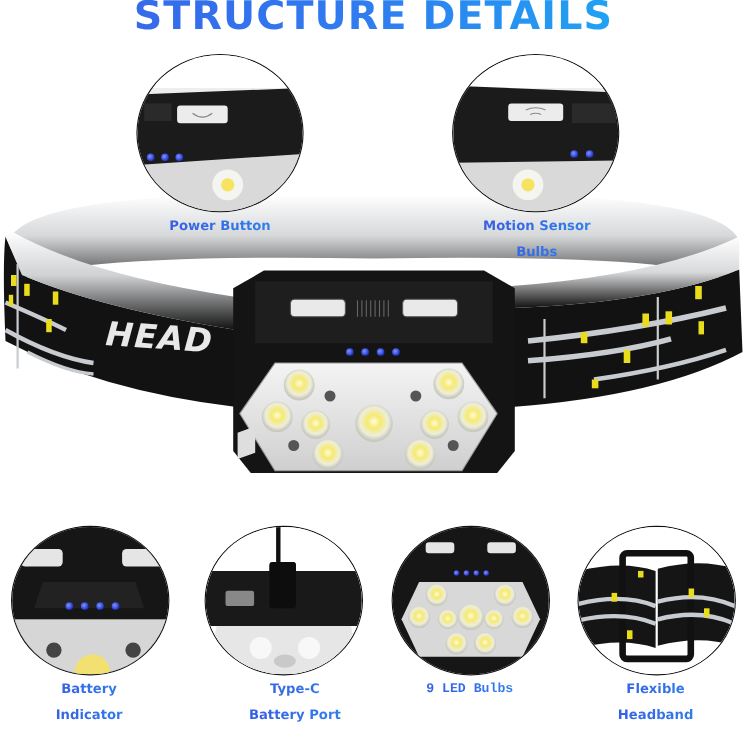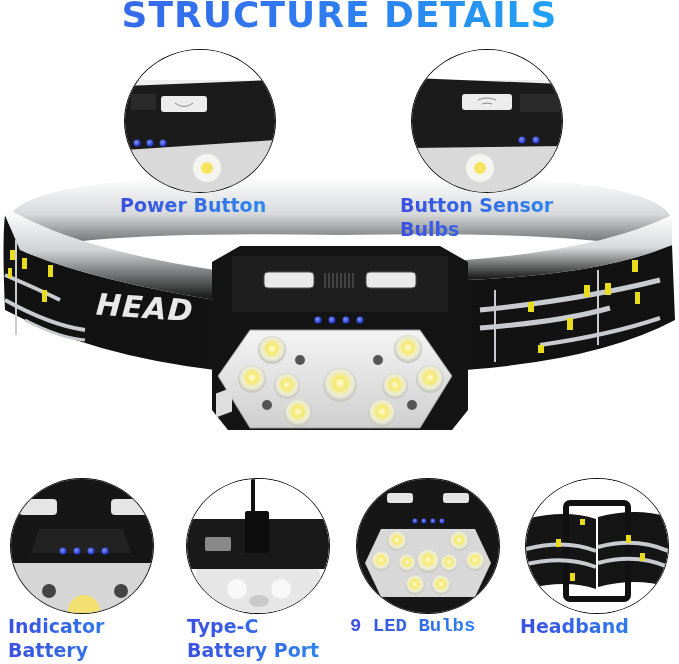--- a/index.html
+++ b/index.html
@@ -1,19 +1,19 @@
 <!DOCTYPE html>
 <html><head>
 <meta charset="utf-8">
 <style>
   html,body{margin:0;padding:0;background:#fff;}
   body{width:679px;height:664px;position:relative;overflow:hidden;font-family:"DejaVu Sans","Liberation Sans",sans-serif;}
   .title{position:absolute;left:0;top:-6px;width:679px;text-align:center;font-weight:bold;font-size:36px;letter-spacing:1px;
     background:linear-gradient(90deg,#3a5fe6 0%,#2f7df0 50%,#17b7f5 100%);-webkit-background-clip:text;background-clip:text;color:transparent;}
-  .label{position:absolute;text-align:left;font-weight:bold;font-size:19px;line-height:24px;
+  .label{position:absolute;text-align:center;font-weight:bold;font-size:12px;line-height:24px;
     background:linear-gradient(90deg,#3b4fe0,#2b8ef0);-webkit-background-clip:text;background-clip:text;color:transparent;}
   .circle{position:absolute;border-radius:50%;border:1.5px solid #111;overflow:hidden;background:#eee;}
   .scene{position:absolute;left:0;top:0;width:679px;height:664px;}
 </style>
 </head>
 <body>
 
 <div class="title">STRUCTURE DETAILS</div>
 
 <svg class="scene" viewBox="0 0 679 664" width="679" height="664">
@@ -150,43 +150,43 @@
     <path d="M66 50 q 9 -4 18 0 M70 54 q 5 -2 10 0" stroke="#888" fill="none"></path>
     <rect x="108" y="44" width="40" height="18" fill="#2a2a2a"></rect>
     <circle cx="110" cy="90" r="3.5" fill="url(#blueLed)"></circle>
     <circle cx="124" cy="90" r="3.5" fill="url(#blueLed)"></circle>
     <path d="M0 98 L150 96 L150 142 L0 142 Z" fill="#d9d9d9"></path>
     <circle cx="68" cy="118" r="14" fill="#f4f4f0"></circle>
     <circle cx="68" cy="118" r="6" fill="#f6e360"></circle>
   </svg>
 </div>
 <div class="label" style="left:400px;top:193px;width:176px;">
-  <div>Button Sensor</div>
+  <div>Motion Sensor</div>
   <div>Bulbs</div>
 </div>
 
 <div class="circle" style="left:10px;top:478px;width:142px;height:134px;">
   <svg width="142" height="134" viewBox="0 0 142 134">
     <rect width="142" height="134" fill="#161616"></rect>
     <rect x="8" y="20" width="38" height="16" rx="4" fill="#e5e5e5"></rect>
     <rect x="100" y="20" width="40" height="16" rx="4" fill="#e5e5e5"></rect>
     <path d="M28 50 L112 50 L120 74 L20 74 Z" fill="#222"></path>
     <circle cx="52" cy="72" r="3.5" fill="url(#blueLed)"></circle>
     <circle cx="66" cy="72" r="3.5" fill="url(#blueLed)"></circle>
     <circle cx="80" cy="72" r="3.5" fill="url(#blueLed)"></circle>
     <circle cx="94" cy="72" r="3.5" fill="url(#blueLed)"></circle>
     <rect x="0" y="84" width="142" height="50" fill="#d6d6d6"></rect>
     <circle cx="73" cy="132" r="16" fill="#f2e070"></circle>
     <circle cx="38" cy="112" r="7" fill="#444"></circle>
       <circle cx="110" cy="112" r="7" fill="#444"></circle>
   </svg>
 </div>
 <div class="label" style="left:8px;top:614px;width:146px;">
+  <div>Battery</div>
   <div>Indicator</div>
-  <div>Battery</div>
 </div>
 
 <div class="circle" style="left:186px;top:478px;width:142px;height:134px;">
   <svg width="142" height="134" viewBox="0 0 142 134">
     <rect width="142" height="134" fill="#fff"></rect>
     <path d="M66 0 L66 32" stroke="#111" stroke-width="4"></path>
     <rect x="58" y="32" width="24" height="40" rx="3" fill="#111"></rect>
     <path d="M0 40 L142 40 L142 90 L0 90 Z" fill="#191919"></path>
     <rect x="58" y="32" width="24" height="42" rx="3" fill="#0d0d0d"></rect>
     <rect x="18" y="58" width="26" height="14" rx="2" fill="#888"></rect>
@@ -237,14 +237,15 @@
     <g fill="#e8dc1c">
         <rect x="30" y="60" width="5" height="8"></rect>
         <rect x="100" y="56" width="5" height="8"></rect>
       <rect x="114" y="74" width="5" height="8"></rect>
         <rect x="44" y="94" width="5" height="8"></rect>
         <rect x="54" y="40" width="5" height="6"></rect>
       </g>
   </svg>
 </div>
 <div class="label" style="left:520px;top:614px;width:152px;">
+  <div>Flexible</div>
   <div>Headband</div>
 </div>
 
 </body></html>

